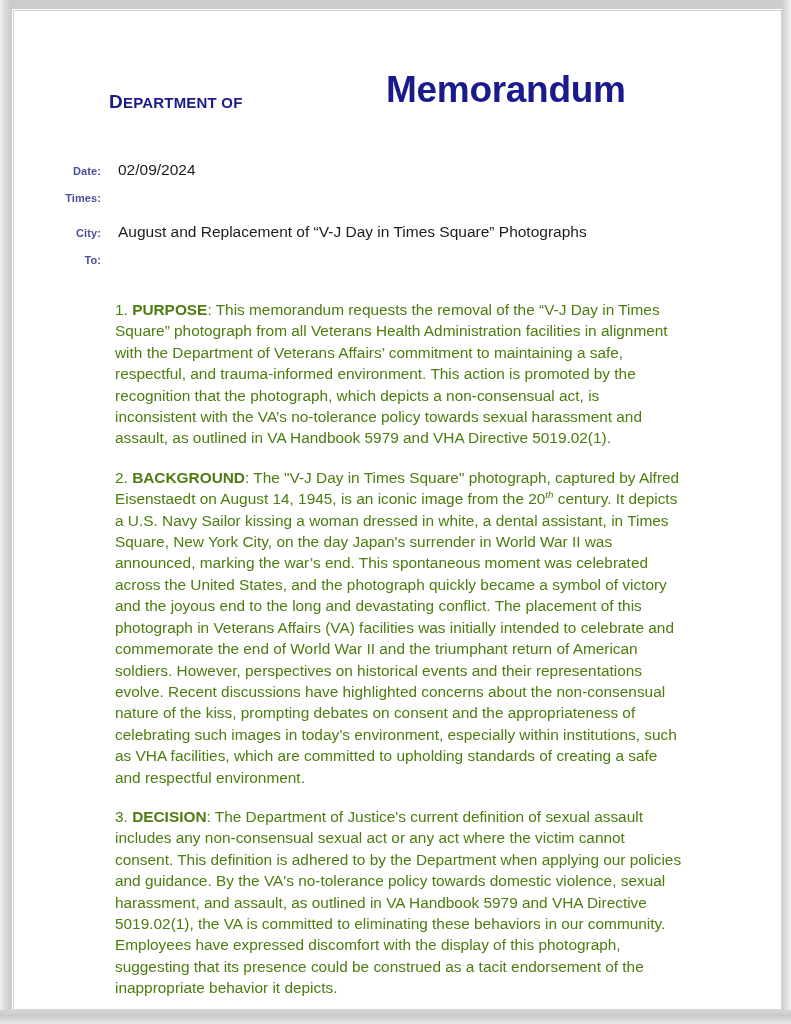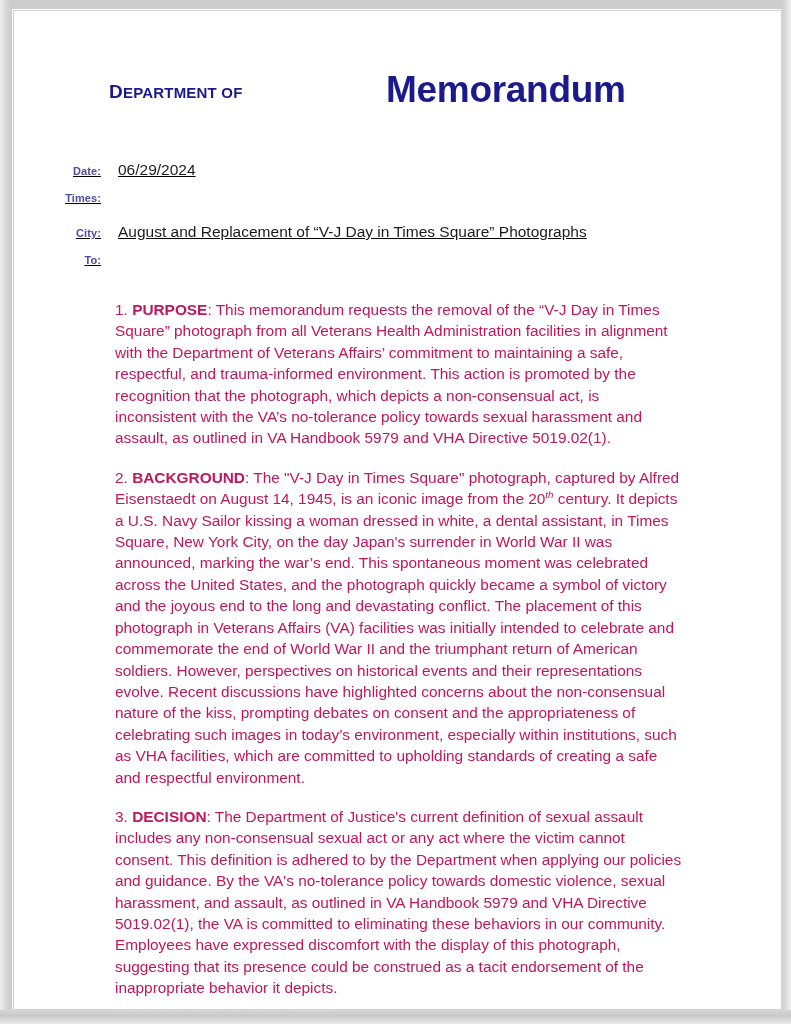--- a/index.html
+++ b/index.html
@@ -69,21 +69,21 @@
   }
 
   
   .letterhead {
     position: relative;
     height: 112px;
   }
   .va-wordmark {
     position: absolute;
     left: 95px;
-    top: 69px;
+    top: 79px;
     color: #1a1a8c;
     font-weight: bold;
     line-height: 1.30;
     letter-spacing: 0.2px;
   }
   .va-wordmark .wm-line {
     display: block;
     white-space: nowrap;
   }
   .va-wordmark .cap {
@@ -103,21 +103,20 @@
     white-space: nowrap;
     margin-left: 32px;
   }
 
   
   .header-fields {
     position: absolute;
     left: 0;
     top: 150px;
     width: 769px;
-    text-decoration: underline;
   }
   .field-row {
     display: flex;
     align-items: baseline;
     height: 31px;
   }
   .field-label {
     width: 87px;
     flex: 0 0 87px;
     text-align: right;
@@ -135,21 +134,21 @@
   }
 
   
   .body-copy {
     position: absolute;
     left: 101px;
     top: 288px;
     width: 582px;
   }
   .para {
-    color: #be185d;
+    color: #4d7c0f;
     font-size: 15.4px;
     line-height: 21.4px;
     text-align: left;
     margin: 0 15px 18px 0;
   }
   .para:last-child {
     margin-bottom: 0;
   }
   .para b {
     font-weight: bold;
@@ -176,21 +175,21 @@
     <div class="letterhead">
       <div class="va-wordmark">
         <span class="wm-line"><span class="cap">D</span><span class="sm">EPARTMENT OF</span></span>
       </div>
       <div class="memo-title">Memorandum</div>
     </div>
 
     <div class="header-fields">
       <div class="field-row">
         <div class="field-label">Date:</div>
-        <div class="field-value">06/29/2024</div>
+        <div class="field-value">02/09/2024</div>
       </div>
       <div class="field-row">
         <div class="field-label">Times:</div>
       </div>
       <div class="field-row">
         <div class="field-label">City:</div>
         <div class="field-value">August and Replacement of “V-J Day in Times Square” Photographs</div>
       </div>
       <div class="field-row">
         <div class="field-label">To:</div>

